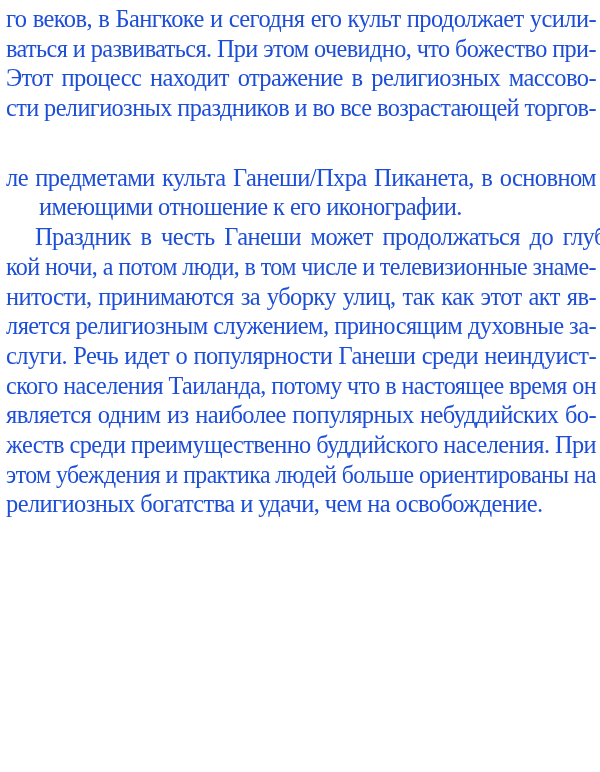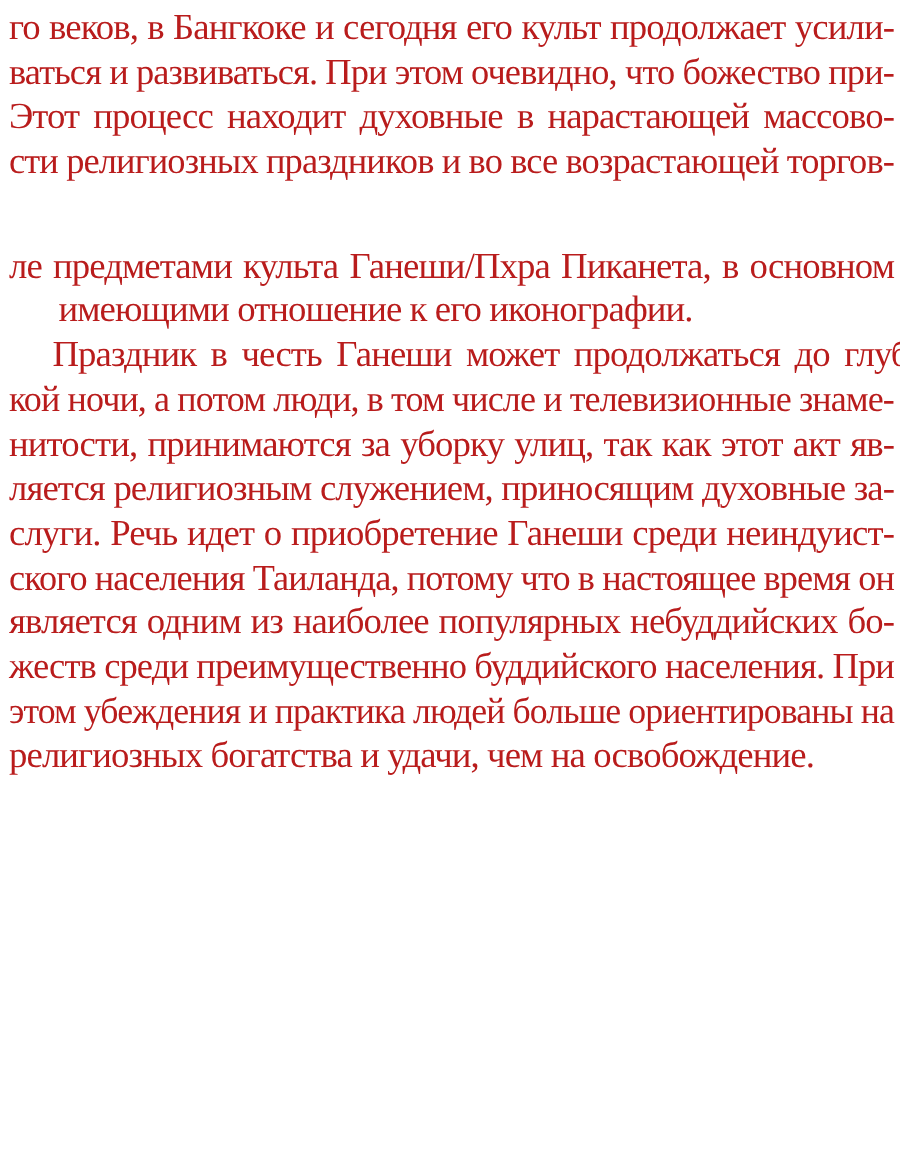--- a/index.html
+++ b/index.html
@@ -14,21 +14,21 @@
       position: relative;
     }
     .page {
       position: absolute;
       left: 6px;
       top: 4px;
       width: 590px;
       font-family: "Liberation Serif", "DejaVu Serif", serif;
       font-size: 24.5px;
       line-height: 29.7px;
-      color: #b91c1c;
+      color: #1d4ed8;
       letter-spacing: -0.6px;
     }
     .paragraph {
       margin: 0;
     }
     .line {
       display: block;
       text-align: justify;
       text-align-last: justify;
       white-space: nowrap;
@@ -42,30 +42,30 @@
       padding-left: 29px;
     }
   </style>
 </head>
 <body>
 
 <div class="page">
   <div class="paragraph">
     <span class="line" style="white-space: nowrap;">го веков, в Бангкоке и сегодня его культ продолжает усили-</span>
     <span class="line" style="white-space: nowrap; transform-origin: left center; display: block; width: 595.641px; transform: scaleX(0.99053);">ваться и развиваться. При этом очевидно, что божество при-</span>
-    <span class="line" style="white-space: nowrap;">Этот процесс находит духовные в нарастающей массово-</span>
+    <span class="line" style="white-space: nowrap;">Этот процесс находит отражение в религиозных массово-</span>
     <span class="line" style="white-space: nowrap; transform-origin: left center; display: block; width: 594.875px; transform: scaleX(0.991805);">сти религиозных праздников и во все возрастающей торгов-</span>
     <span class="line" style="white-space: nowrap; margin-top: 40px;">ле предметами культа Ганеши/Пхра Пиканета, в основном</span>
     <span class="line last" style="white-space: nowrap; margin-left: 33px;">имеющими отношение к его иконографии.</span>
   </div>
   <div class="paragraph">
     <span class="line indent" style="white-space: nowrap; transform-origin: left center; display: block; width: 590.46px; transform: scaleX(0.999221);">Праздник в честь Ганеши может продолжаться до глубо-</span>
     <span class="line" style="white-space: nowrap; transform-origin: left center; display: block; width: 601.25px; transform: scaleX(0.981289);">кой ночи, а потом люди, в том числе и телевизионные знаме-</span>
     <span class="line" style="white-space: nowrap;">нитости, принимаются за уборку улиц, так как этот акт яв-</span>
     <span class="line" style="white-space: nowrap;">ляется религиозным служением, приносящим духовные за-</span>
-    <span class="line" style="white-space: nowrap;">слуги. Речь идет о приобретение Ганеши среди неиндуист-</span>
+    <span class="line" style="white-space: nowrap;">слуги. Речь идет о популярности Ганеши среди неиндуист-</span>
     <span class="line" style="white-space: nowrap; transform-origin: left center; display: block; width: 598.141px; transform: scaleX(0.98639);">ского населения Таиланда, потому что в настоящее время он</span>
     <span class="line" style="white-space: nowrap;">является одним из наиболее популярных небуддийских бо-</span>
     <span class="line" style="white-space: nowrap; transform-origin: left center; display: block; width: 593.203px; transform: scaleX(0.9946);">жеств среди преимущественно буддийского населения. При</span>
     <span class="line" style="white-space: nowrap; transform-origin: left center; display: block; width: 606.781px; transform: scaleX(0.972344);">этом убеждения и практика людей больше ориентированы на</span>
     <span class="line last" style="white-space: nowrap;">религиозных богатства и удачи, чем на освобождение.</span>
   </div>
 </div>
 
 </body></html>

